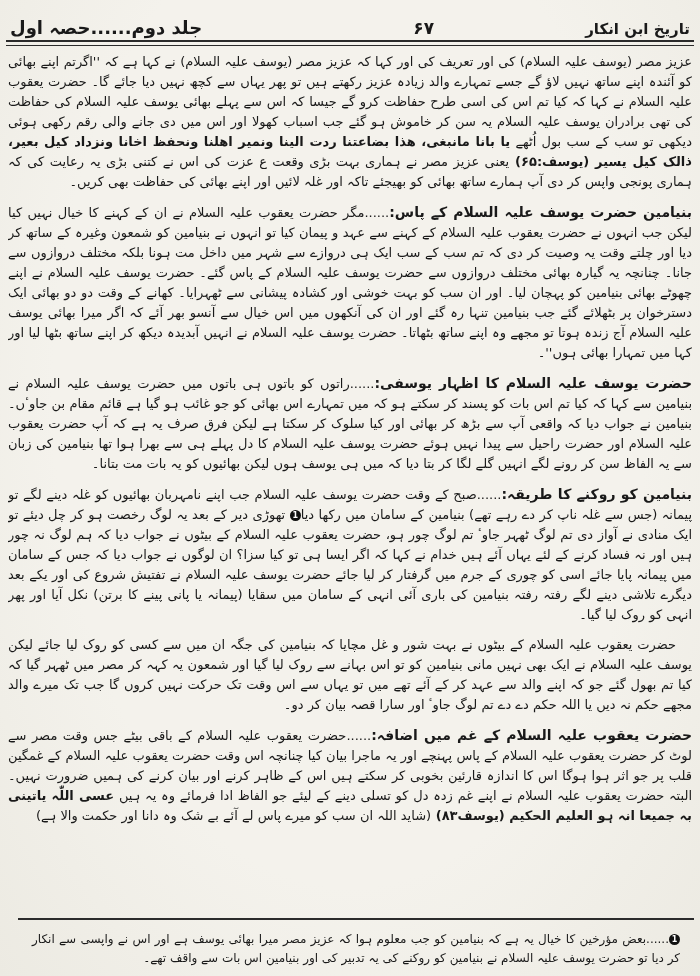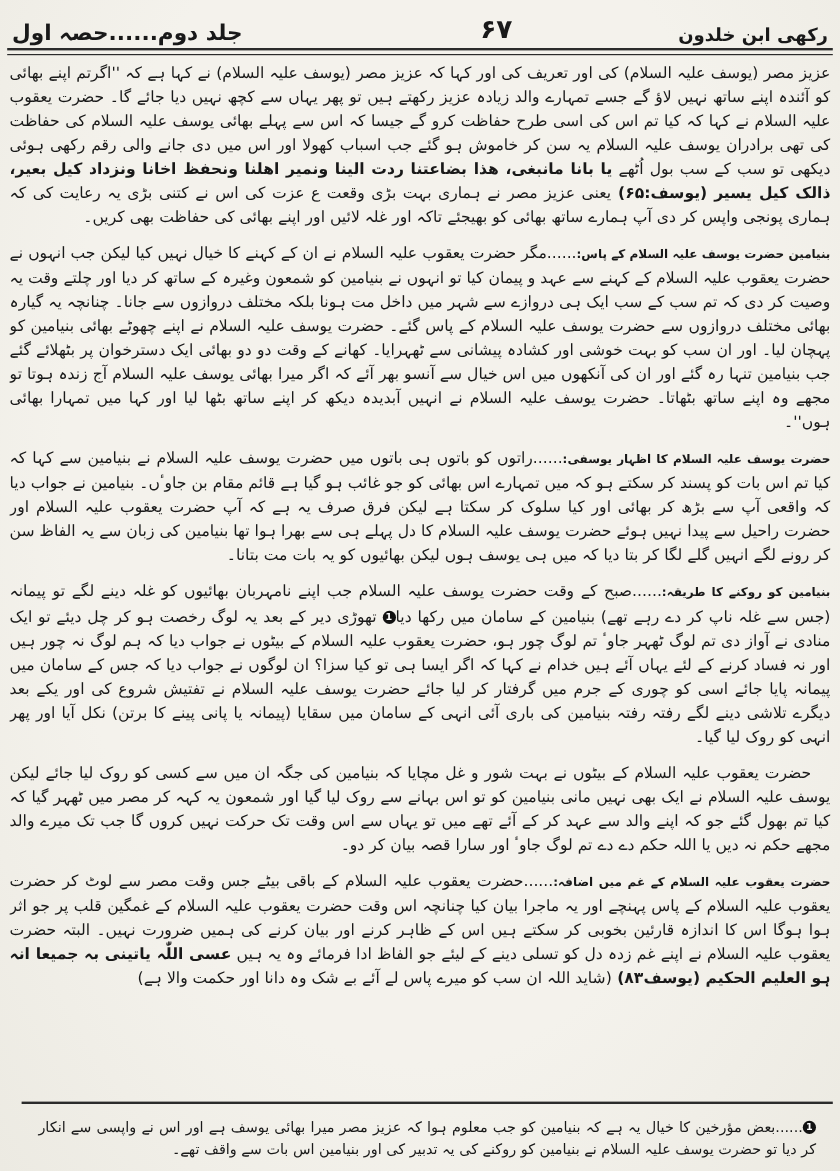--- a/index.html
+++ b/index.html
@@ -14,35 +14,35 @@
       radial-gradient(ellipse at 50% 40%, #f4f2ec 60%, #eceae2 100%);
     color:#191919;
     direction:rtl;
   }
   
   .header{
     position:absolute;top:8px;right:10px;left:10px;height:30px;
     display:flex;justify-content:space-between;align-items:flex-end;
   }
   .book-title{font-weight:bold;font-size:15px;}
-  .page-number{font-weight:bold;font-size:22px;letter-spacing:1px;transform:translatex(30px);}
+  .page-number{font-weight:bold;font-size:17px;letter-spacing:1px;transform:translatex(30px);}
   .volume-label{font-weight:bold;font-size:18px;}
   .header-rule{
     position:absolute;top:40px;left:6px;right:6px;height:3px;
     border-top:2px solid #2b2b2b;border-bottom:1px solid #2b2b2b;
   }
   
   .body-text{
     position:absolute;top:52px;right:8px;left:8px;bottom:86px;
     overflow:hidden;
     font-size:13px;line-height:20px;
     text-align:justify;text-justify:inter-word;
   }
   .body-text p{margin:0 0 10px 0;}
-  .para-heading{font-weight:bold;font-size:10px;}
+  .para-heading{font-weight:bold;font-size:14px;}
   .quran{font-weight:bold;}
   .verse-ref{font-weight:bold;margin-top:32px;}
   .indented{text-indent:16px;}
   
   .fn-marker{
     display:inline-block;width:11px;height:11px;border-radius:50%;
     background:#111;color:#fff;font-size:8px;line-height:11px;
     text-align:center;vertical-align:1px;font-weight:bold;
     direction:ltr;
   }
@@ -54,21 +54,21 @@
     font-size:12px;line-height:19px;
     text-align:justify;
   }
 </style>
 </head>
 <body>
 
 <div class="page">
 
   <div class="header">
-    <span class="book-title">رکھی ابن خلدون</span>
+    <span class="book-title">تاریخ ابن انکار</span>
     <span class="page-number">۶۷</span>
     <span class="volume-label">جلد دوم......حصہ اول</span>
   </div>
   <div class="header-rule"></div>
 
   <div class="body-text">
 
     <p>
       <span>عزیز مصر (یوسف علیہ السلام) کی اور تعریف کی اور کہا کہ عزیز مصر (یوسف علیہ السلام) نے کہا ہے کہ ''اگرتم اپنے بھائی کو آئندہ اپنے ساتھ نہیں لاؤ گے جسے تمہارے والد زیادہ عزیز رکھتے ہیں تو پھر یہاں سے کچھ نہیں دیا جائے گا۔ حضرت یعقوب علیہ السلام نے کہا کہ کیا تم اس کی اسی طرح حفاظت کرو گے جیسا کہ اس سے پہلے بھائی یوسف علیہ السلام کی حفاظت کی تھی برادران یوسف علیہ السلام یہ سن کر خاموش ہو گئے جب اسباب کھولا اور اس میں دی جانے والی رقم رکھی ہوئی دیکھی تو سب کے سب بول اُٹھے </span><span class="quran">یا بانا مانبغی، ھذا بضاعتنا ردت الینا ونمیر اھلنا ونحفظ اخانا ونزداد کیل بعیر، ذالک کیل یسیر</span><span class="verse-ref"> (یوسف:۶۵) </span><span>یعنی عزیز مصر نے ہماری بہت بڑی وقعت ع عزت کی اس نے کتنی بڑی یہ رعایت کی کہ ہماری پونجی واپس کر دی آپ ہمارے ساتھ بھائی کو بھیجئے تاکہ اور غلہ لائیں اور اپنے بھائی کی حفاظت بھی کریں۔</span>
     </p>

